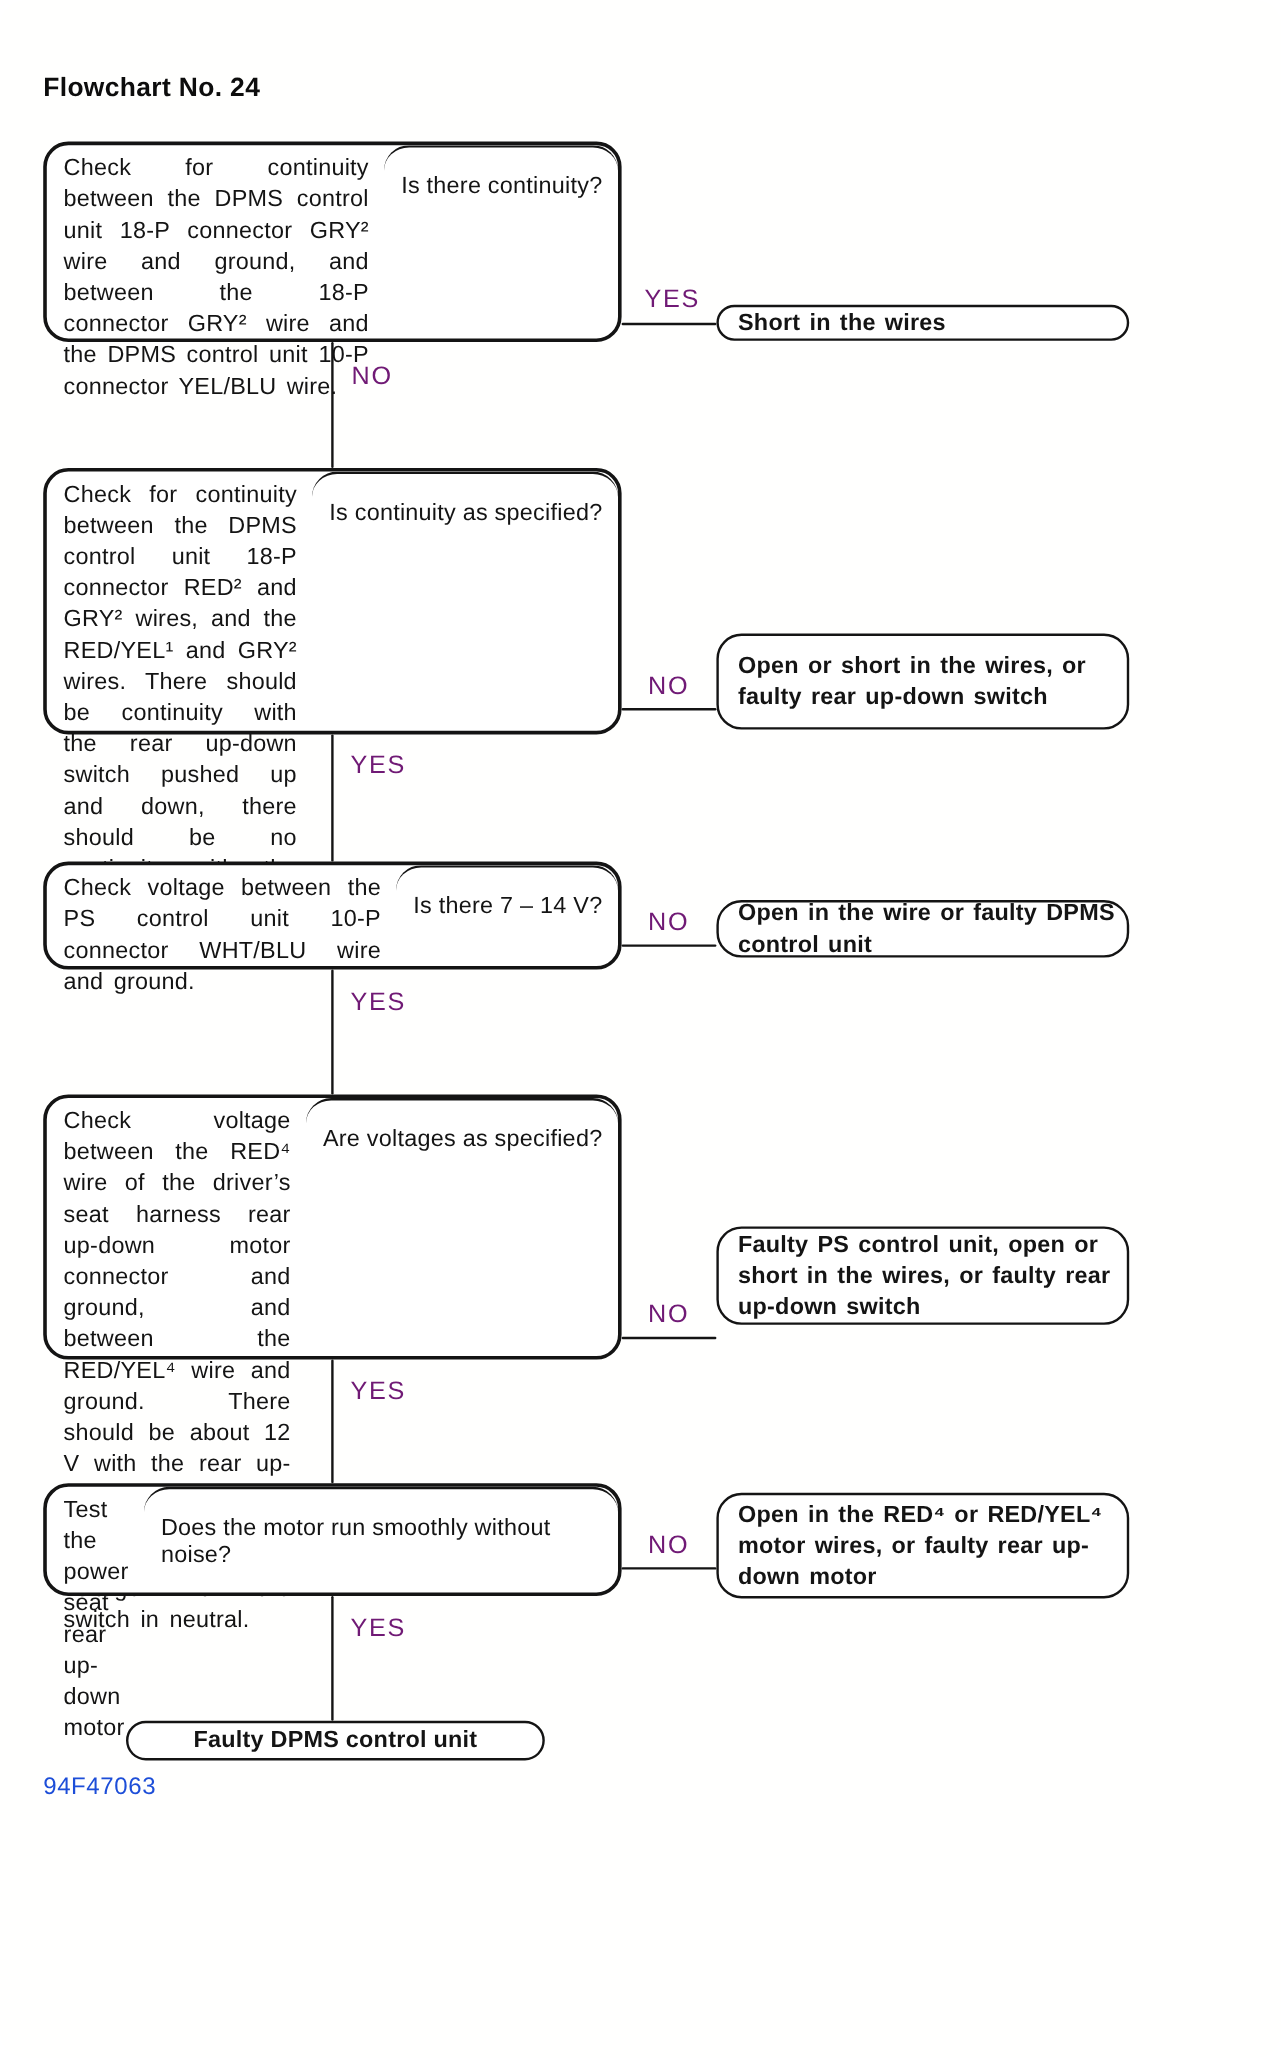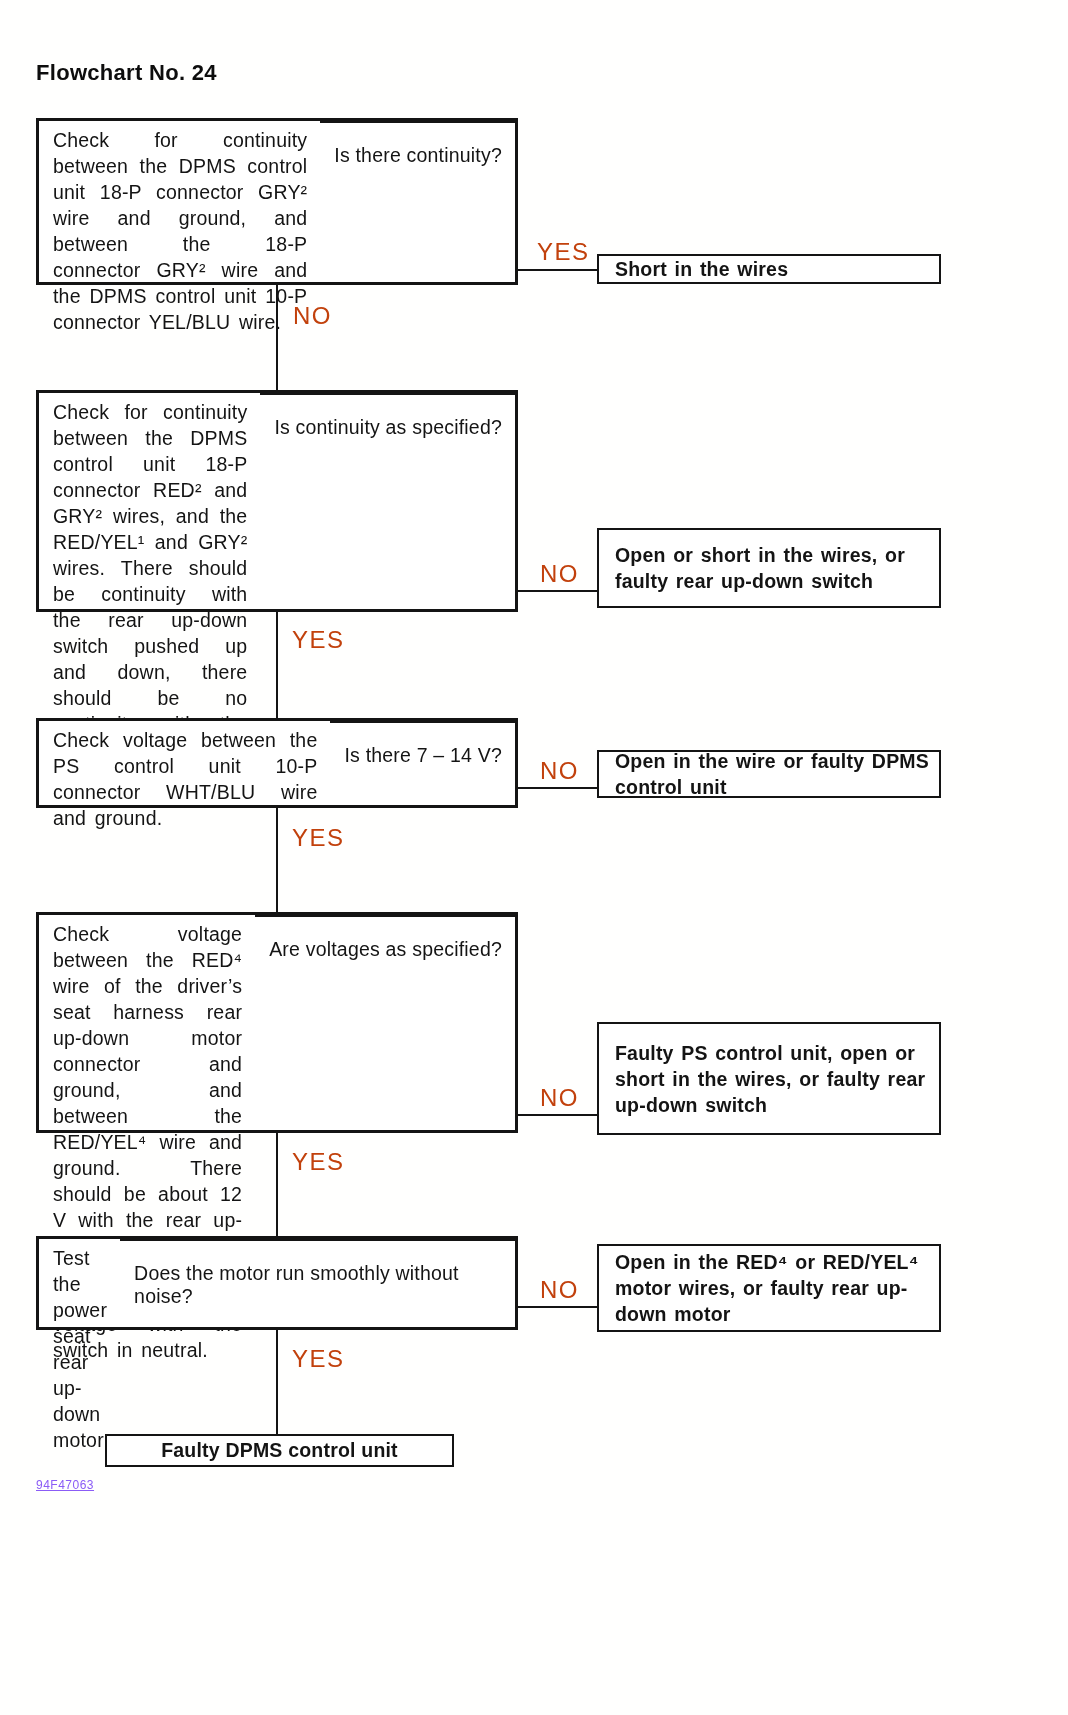--- a/index.html
+++ b/index.html
@@ -1,15 +1,15 @@
 <!DOCTYPE html>
 <html><head>
 <meta charset="utf-8">
 <style>
-  * { margin:0; padding:0; box-sizing:border-box; }
+  * { margin:0; padding:0; box-sizing:border-box;border-radius:21px; }
   html,body { background:#ffffff; }
   .page {
     position:relative; width:1068px; height:1715px; background:#fffffe;
     font-family:"Liberation Sans","DejaVu Sans",sans-serif; color:#141414;
     overflow:hidden;
   }
   .title {
     position:absolute; left:36px; top:60px;
     font-size:22px; font-weight:bold; letter-spacing:.3px; color:#0d0d0d;
   }
@@ -37,25 +37,25 @@
   }
   .final-box {
     position:absolute; left:105px; top:1434px; width:349px; height:33px;
     border:2.5px solid #141414; background:#fff;
     display:flex; align-items:center; justify-content:center;
     font-weight:bold; font-size:19.5px; letter-spacing:.2px;
   }
   .hline { position:absolute; height:2px; background:#141414; }
   .vline { position:absolute; width:2px; background:#141414; }
   .branch-label {
-    position:absolute; font-size:24px; letter-spacing:1.5px; color:#c2410c;
+    position:absolute; font-size:21px; letter-spacing:1.5px; color:#701a75;
   }
   .code {
     position:absolute; left:36px; top:1478px;
-    font-size:12px; letter-spacing:.5px; color:#8b5cf6;text-decoration:underline;
+    font-size:20px; letter-spacing:.5px; color:#1d4ed8;
   }
 </style>
 </head>
 <body>
 
 <div class="page">
 
   <div class="title">Flowchart No. 24</div>
 
   <div class="check-box" style="top:118px; height:167px;">
@@ -87,21 +87,21 @@
   <div class="result-box" style="top:750px; height:48px;">Open in the wire or faulty DPMS control unit</div>
   <div class="vline" style="left:276px; top:808px; height:104px;"></div>
   <div class="branch-label" style="left:292px; top:824px;">YES</div>
 
   <div class="check-box" style="top:912px; height:221px;">
     <div class="check-text">Check voltage between the RED⁴ wire of the driver’s seat harness rear up-down motor connector and ground, and between the RED/YEL⁴ wire and ground. There should be about 12 V with the rear up-down switch pushed up and down, and there should be no voltage with the switch in neutral.</div>
     <div class="question-row">Are voltages as specified?</div>
   </div>
   <div class="branch-label" style="left:540px; top:1084px;">NO</div>
   <div class="hline" style="left:518px; top:1114px; width:79px;"></div>
-  <div class="result-box" style="top:1022px; height:113px;">Faulty PS control unit, open or short in the wires, or faulty rear up-down switch</div>
+  <div class="result-box" style="top:1022px; height:82px;">Faulty PS control unit, open or short in the wires, or faulty rear up-down switch</div>
   <div class="vline" style="left:276px; top:1133px; height:103px;"></div>
   <div class="branch-label" style="left:292px; top:1148px;">YES</div>
 
   <div class="check-box" style="top:1236px; height:94px;">
     <div class="check-text">Test the power seat rear up-down motor</div>
     <div class="question-row">Does the motor run smoothly without noise?</div>
   </div>
   <div class="branch-label" style="left:540px; top:1276px;">NO</div>
   <div class="hline" style="left:518px; top:1306px; width:79px;"></div>
   <div class="result-box" style="top:1244px; height:88px;">Open in the RED⁴ or RED/YEL⁴ motor wires, or faulty rear up-down motor</div>

